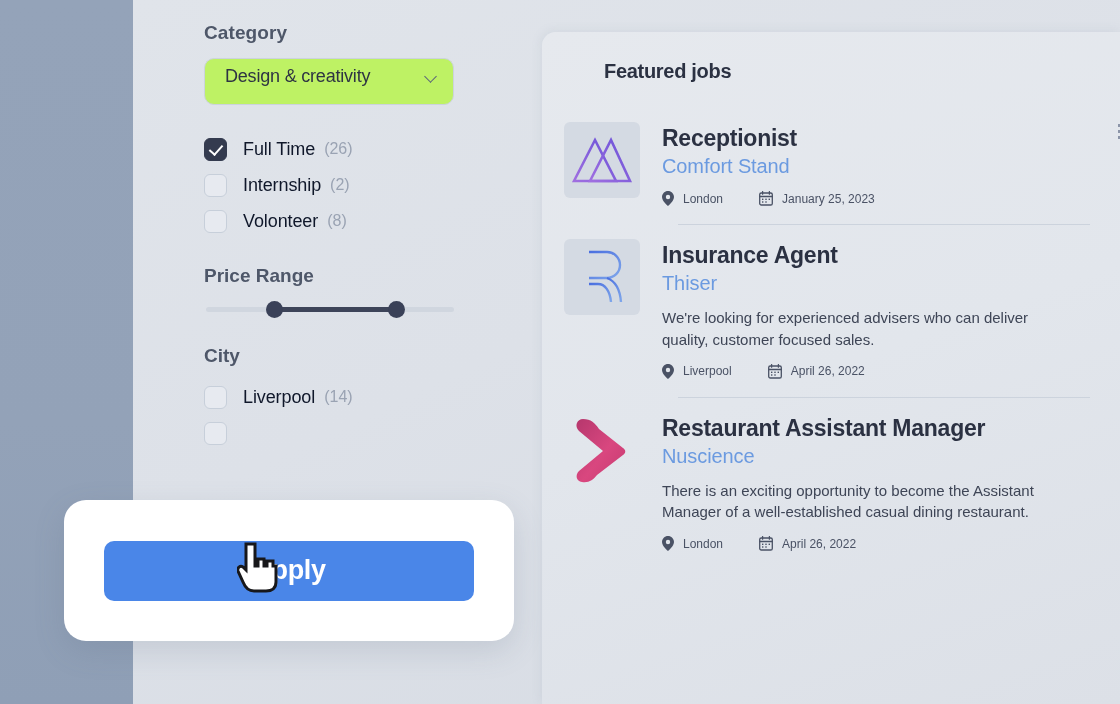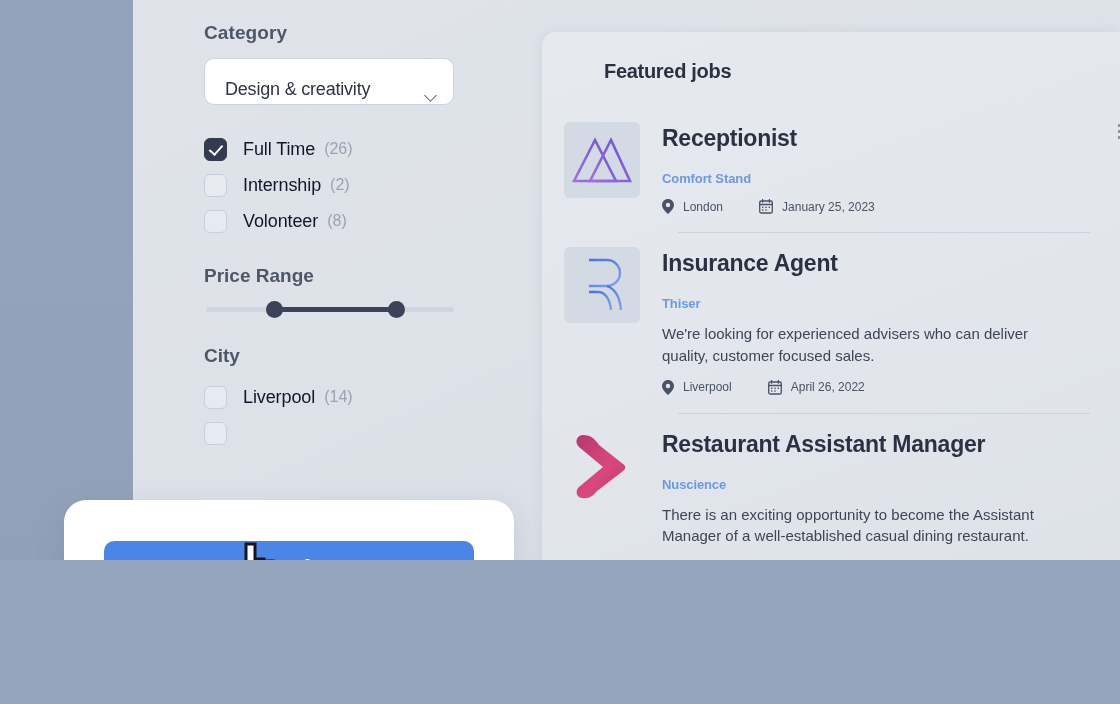--- a/index.html
+++ b/index.html
@@ -14,21 +14,21 @@
     font-family: "Liberation Sans", sans-serif;
     background: #96a5bb;
     position: relative;
   }
 
   
   #screen {
     position: absolute;
     inset: 0;
     width: 1120px;
-    height: 560px;
+    height: 704px;
     overflow: hidden;
   }
 
   
   .left-strip {
     position: absolute;
     left: 0; top: 0;
     width: 133px;
     height: 704px;
     background: linear-gradient(180deg, #94a3b9 0%, #93a2b8 60%, #8f9fb6 100%);
@@ -57,24 +57,24 @@
     color: #4e5769;
     letter-spacing: .1px;
     margin-bottom: 14px;
   }
 
   .select-box {
     width: 250px;
     height: 47px;
     border: 1px solid #ccd3dd;
     border-radius: 10px;
-    background: #ffffff;
-    display: flex;
-    align-items: flex-end;
-    padding: 0 14px 4px 20px;
+    background: #bef264;
+    display: flex;
+    align-items: center;
+    padding: 0 14px 10px 20px;
     cursor: pointer;
   }
   .select-value {
     flex: 1;
     font-size: 18px;
     color: #2e3443;
     letter-spacing: -.2px;
   }
   .chev {
     width: 14px; height: 9px;
@@ -226,24 +226,24 @@
   .job-body { flex: 1; min-width: 0; padding-top: 2px; }
 
   .job-title {
     font-size: 23px;
     font-weight: bold;
     color: #2b3142;
     letter-spacing: -.25px;
     line-height: 1.22;
   }
   .job-company {
-    font-size: 13px;
+    font-size: 20px;
     color: #6b9ae0;
-    font-weight: bold;
-    margin-top: 19px;
+    font-weight: normal;
+    margin-top: 3px;
     letter-spacing: -.1px;
     cursor: pointer;
   }
   .job-desc {
     font-size: 15px;
     color: #3e4556;
     line-height: 1.45;
     margin-top: 12px;
     max-width: 410px;
   }

